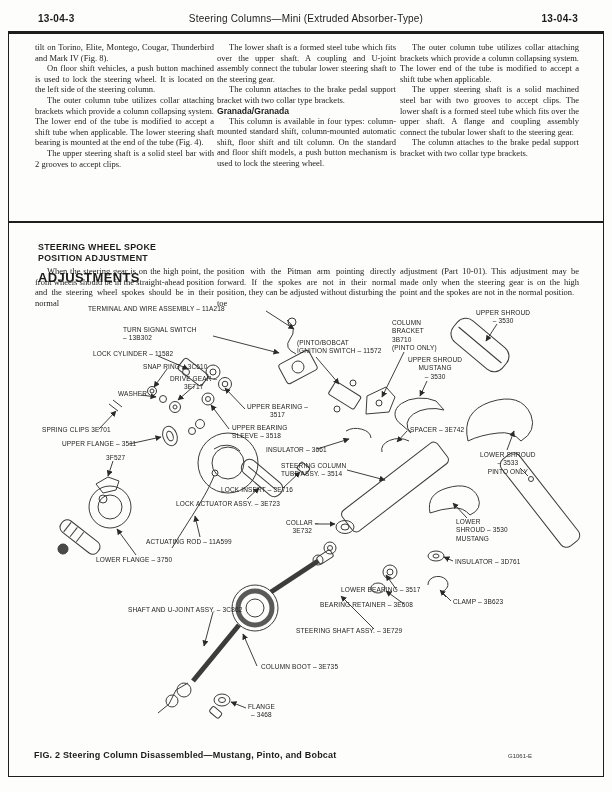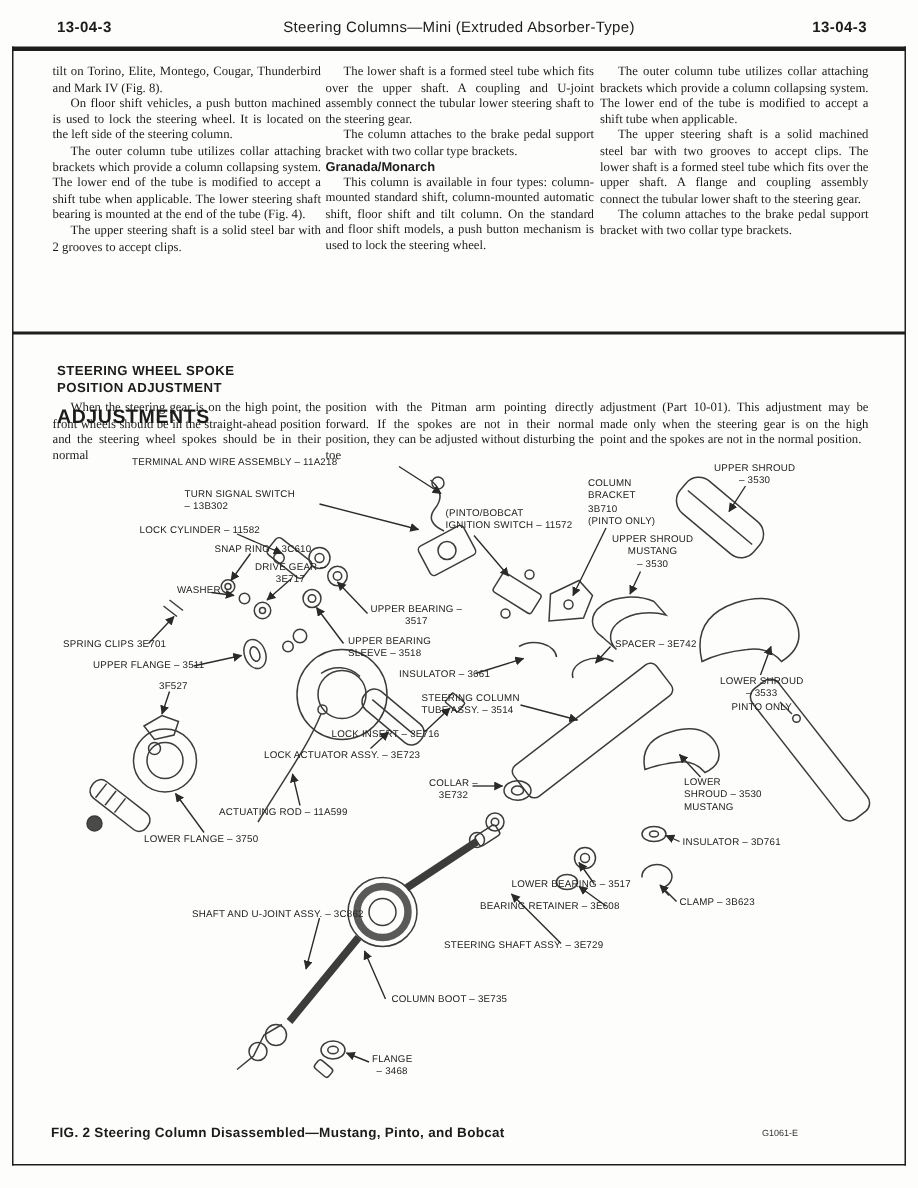--- a/index.html
+++ b/index.html
@@ -49,21 +49,21 @@
 
   <div class="col" style="left:35px;top:42px;">
     <p>tilt on Torino, Elite, Montego, Cougar, Thunderbird and Mark IV (Fig. 8).</p>
     <p class="ind">On floor shift vehicles, a push button machined is used to lock the steering wheel. It is located on the left side of the steering column.</p>
     <p class="ind">The outer column tube utilizes collar attaching brackets which provide a column collapsing system. The lower end of the tube is modified to accept a shift tube when applicable. The lower steering shaft bearing is mounted at the end of the tube (Fig. 4).</p>
     <p class="ind">The upper steering shaft is a solid steel bar with 2 grooves to accept clips.</p>
   </div>
   <div class="col" style="left:217px;top:42px;">
     <p class="ind">The lower shaft is a formed steel tube which fits over the upper shaft. A coupling and U-joint assembly connect the tubular lower steering shaft to the steering gear.</p>
     <p class="ind">The column attaches to the brake pedal support bracket with two collar type brackets.</p>
-    <p class="subhead-inline">Granada/Monarch</p>
+    <p class="subhead-inline">Granada/Granada</p>
     <p class="ind">This column is available in four types: column-mounted standard shift, column-mounted automatic shift, floor shift and tilt column. On the standard and floor shift models, a push button mechanism is used to lock the steering wheel.</p>
   </div>
   <div class="col" style="left:400px;top:42px;">
     <p class="ind">The outer column tube utilizes collar attaching brackets which provide a column collapsing system. The lower end of the tube is modified to accept a shift tube when applicable.</p>
     <p class="ind">The upper steering shaft is a solid machined steel bar with two grooves to accept clips. The lower shaft is a formed steel tube which fits over the upper shaft. A flange and coupling assembly connect the tubular lower shaft to the steering gear.</p>
     <p class="ind">The column attaches to the brake pedal support bracket with two collar type brackets.</p>
   </div>
 
   <div class="h1" style="left:38px;top:226px;">ADJUSTMENTS</div>
   <div class="h2" style="left:38px;top:242px;">STEERING WHEEL SPOKE

